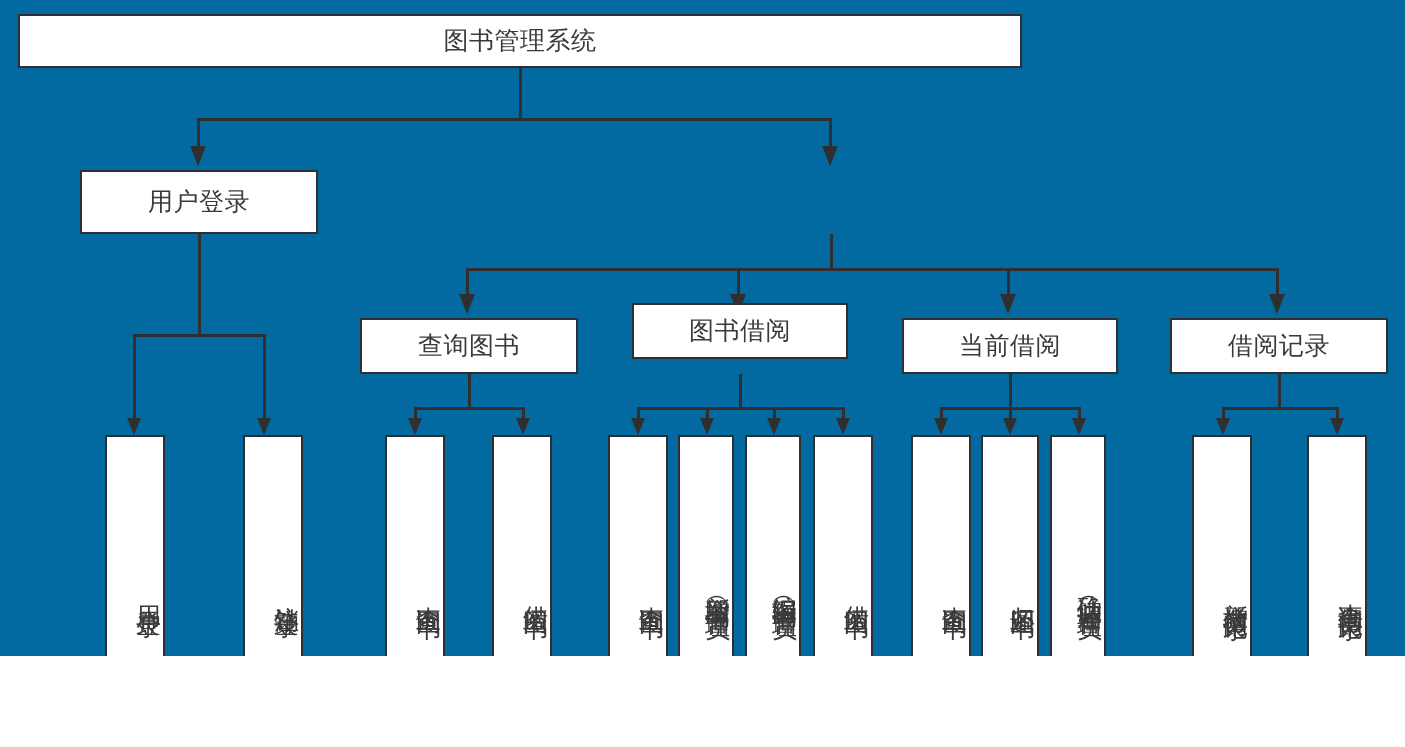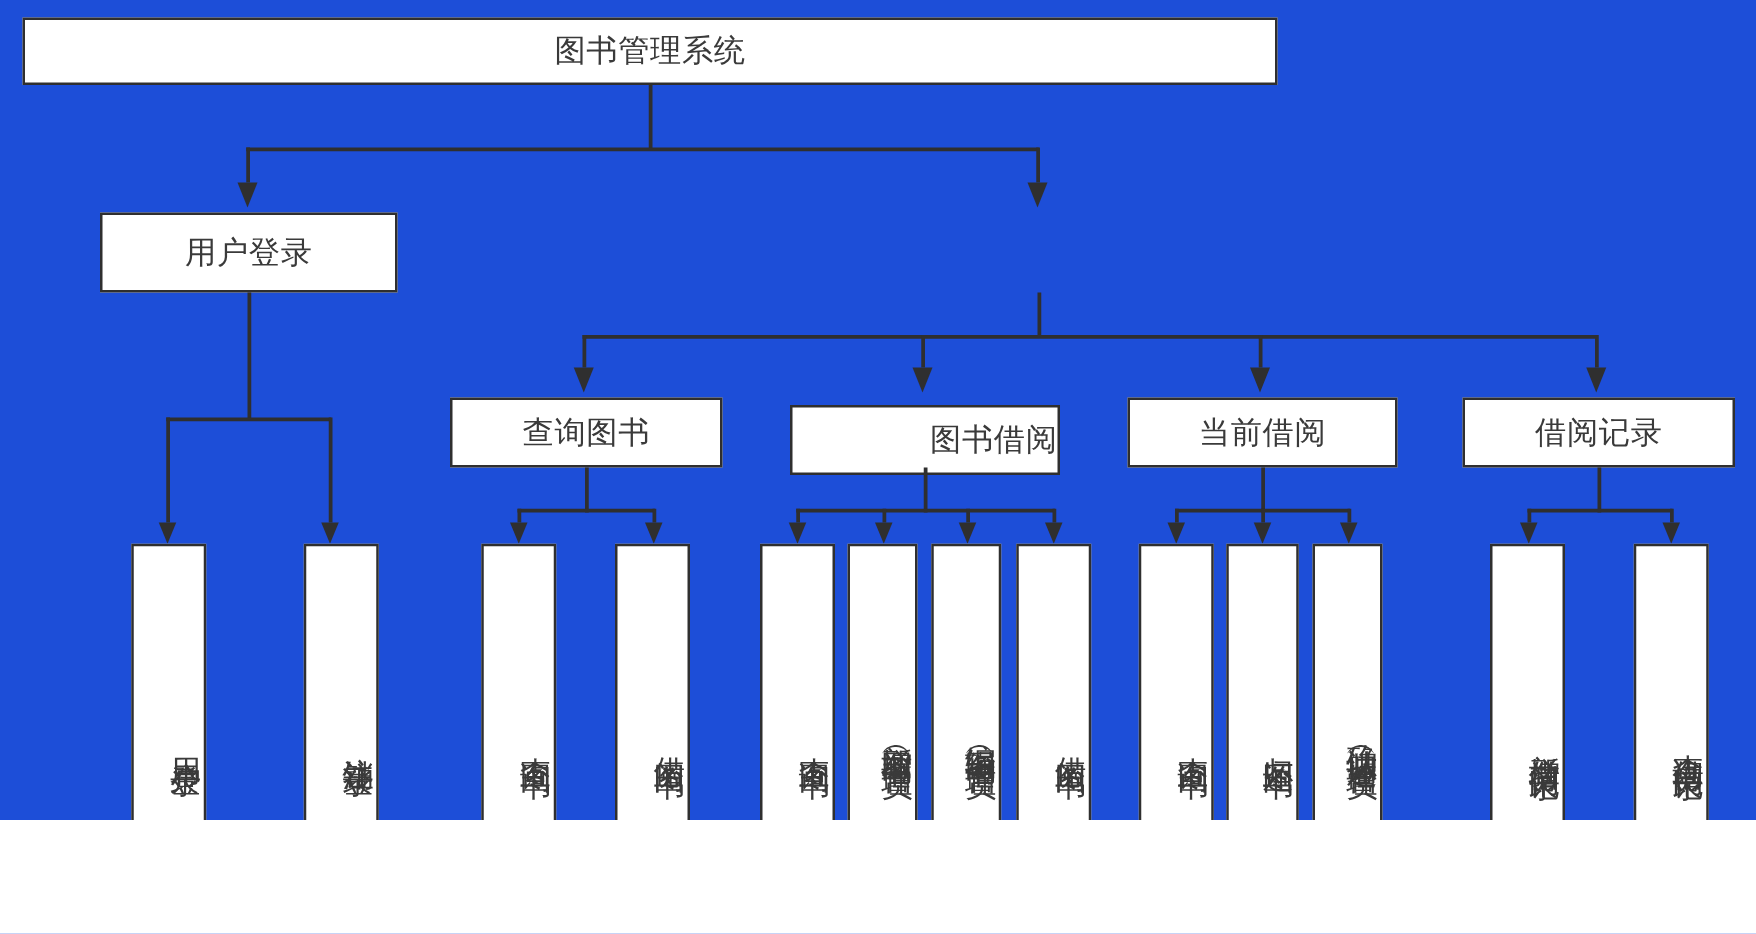--- a/index.html
+++ b/index.html
@@ -8,21 +8,21 @@
     padding: 0;
     background: #ffffff;
   }
   body {
     font-family: "DejaVu Sans", "Liberation Sans", sans-serif;
   }
   #diagram-canvas {
     position: relative;
     width: 1405px;
     height: 656px;
-    background: #1d4ed8;
+    background: #0369a1;
     overflow: hidden;
   }
   
   .node {
     position: absolute;
     box-sizing: border-box;
     border: 2.5px solid #2f2f2f;
     background: #ffffff;
     display: flex;
     align-items: center;
@@ -117,21 +117,21 @@
   <div class="seg-v" style="left:737px; top:268px; height:26px;"></div>
   <div class="arrow-head" style="left:730px; top:294px;"></div>
   <div class="seg-v" style="left:1007px; top:268px; height:26px;"></div>
   <div class="arrow-head" style="left:1000px; top:294px;"></div>
   <div class="seg-v" style="left:1276px; top:268px; height:26px;"></div>
   <div class="arrow-head" style="left:1269px; top:294px;"></div>
 
   <div class="node horiz" style="left:360px; top:318px; width:218px; height:56px;">
     <span class="node-label">查询图书</span>
   </div>
-  <div class="node horiz" style="left:632px; top:324px; width:216px; height:56px;justify-content:flex-end;">
+  <div class="node horiz" style="left:632px; top:303px; width:216px; height:56px;">
     <span class="node-label">图书借阅</span>
   </div>
   <div class="node horiz" style="left:1170px; top:318px; width:218px; height:56px;">
     <span class="node-label">借阅记录</span>
   </div>
   <div class="node horiz" style="left:902px; top:318px; width:216px; height:56px;">
     <span class="node-label">当前借阅</span>
   </div>
 
   <div class="seg-v" style="left:468px; top:374px; height:36px;"></div>

